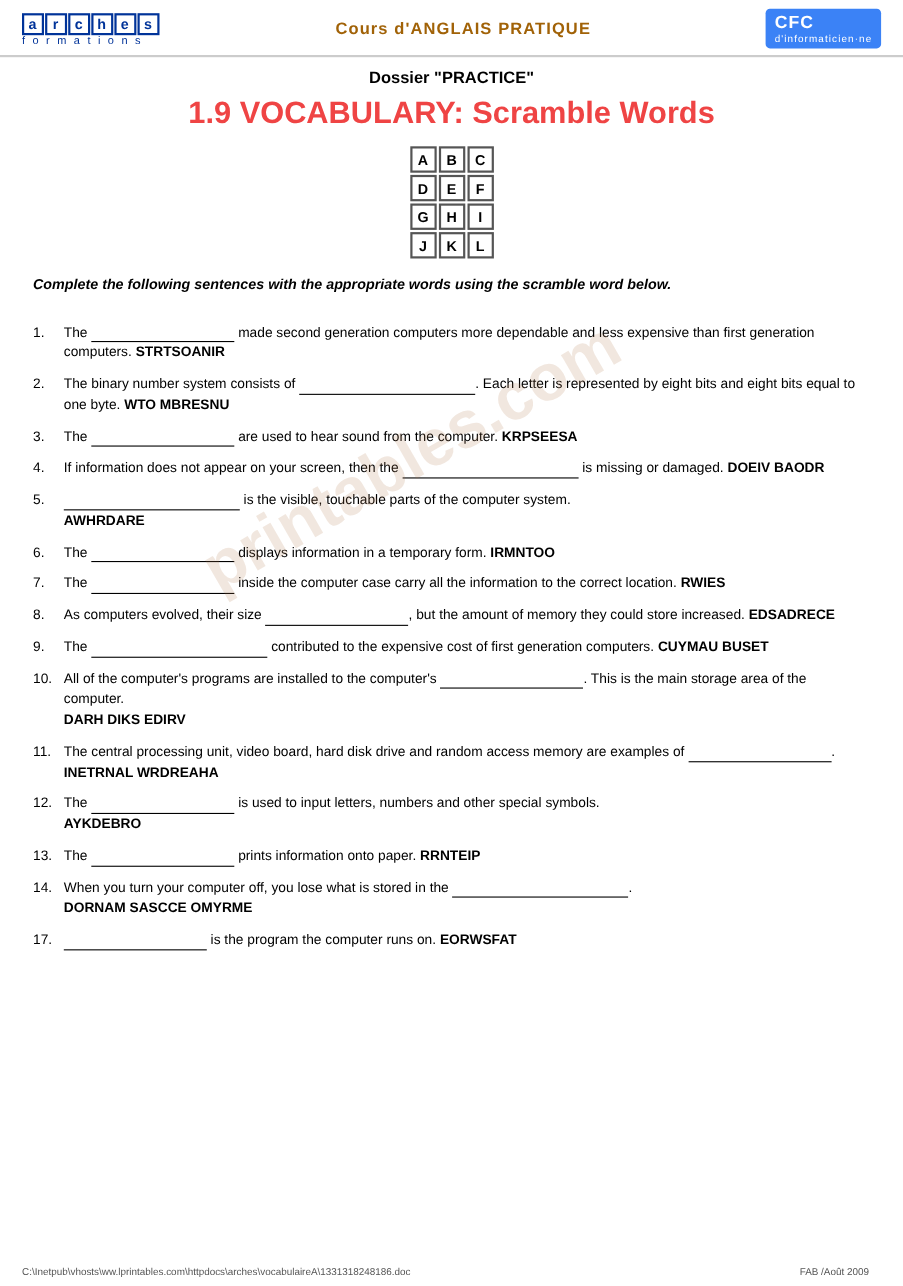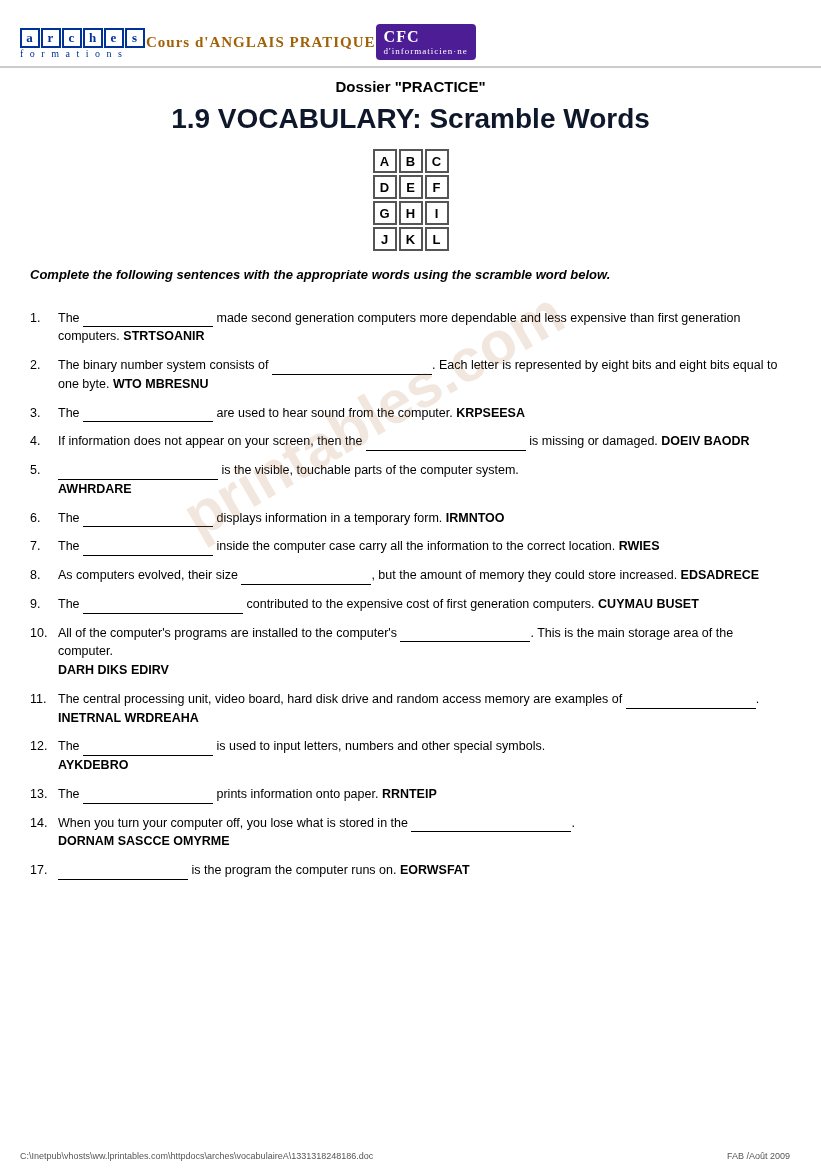--- a/index.html
+++ b/index.html
@@ -9,23 +9,23 @@
       width: 821px;
       min-height: 1169px;
       padding: 0;
       position: relative;
     }
 
     
     .header {
       display: flex;
       align-items: center;
-      padding: 24px 20px 6px 20px;
+      justify-content: space-between;
+      padding: 8px 20px 6px 20px;
       border-bottom: 2px solid #ccc;
-      font-family: Liberation Serif, serif;
     }
     .logo-arches {
       font-size: 18px;
       font-weight: bold;
       color: #003399;
       letter-spacing: 1px;
     }
     .logo-arches span.letter-box {
       display: inline-block;
       border: 2px solid #003399;
@@ -49,21 +49,21 @@
     }
     .header-center {
       font-size: 15px;
       font-weight: bold;
       color: #a16207;
       letter-spacing: 1px;
     }
     .logo-right {
       display: flex;
       align-items: center;
-      background: #4c1d95;
+      background: #3b82f6;
       color: #fff;
       padding: 4px 8px;
       border-radius: 4px;
       font-size: 16px;
       font-weight: bold;
       letter-spacing: 1px;
     }
     .logo-right span.small-text {
       font-size: 9px;
       font-weight: normal;
@@ -81,21 +81,21 @@
       font-size: 15px;
       font-weight: bold;
       margin-bottom: 8px;
       color: #000;
     }
 
     .page-title {
       text-align: center;
       font-size: 28px;
       font-weight: bold;
-      color: #0f172a;
+      color: #ef4444;
       margin-bottom: 14px;
     }
 
     
     .letter-grid {
       display: flex;
       flex-direction: column;
       align-items: center;
       margin-bottom: 14px;
       gap: 2px;

